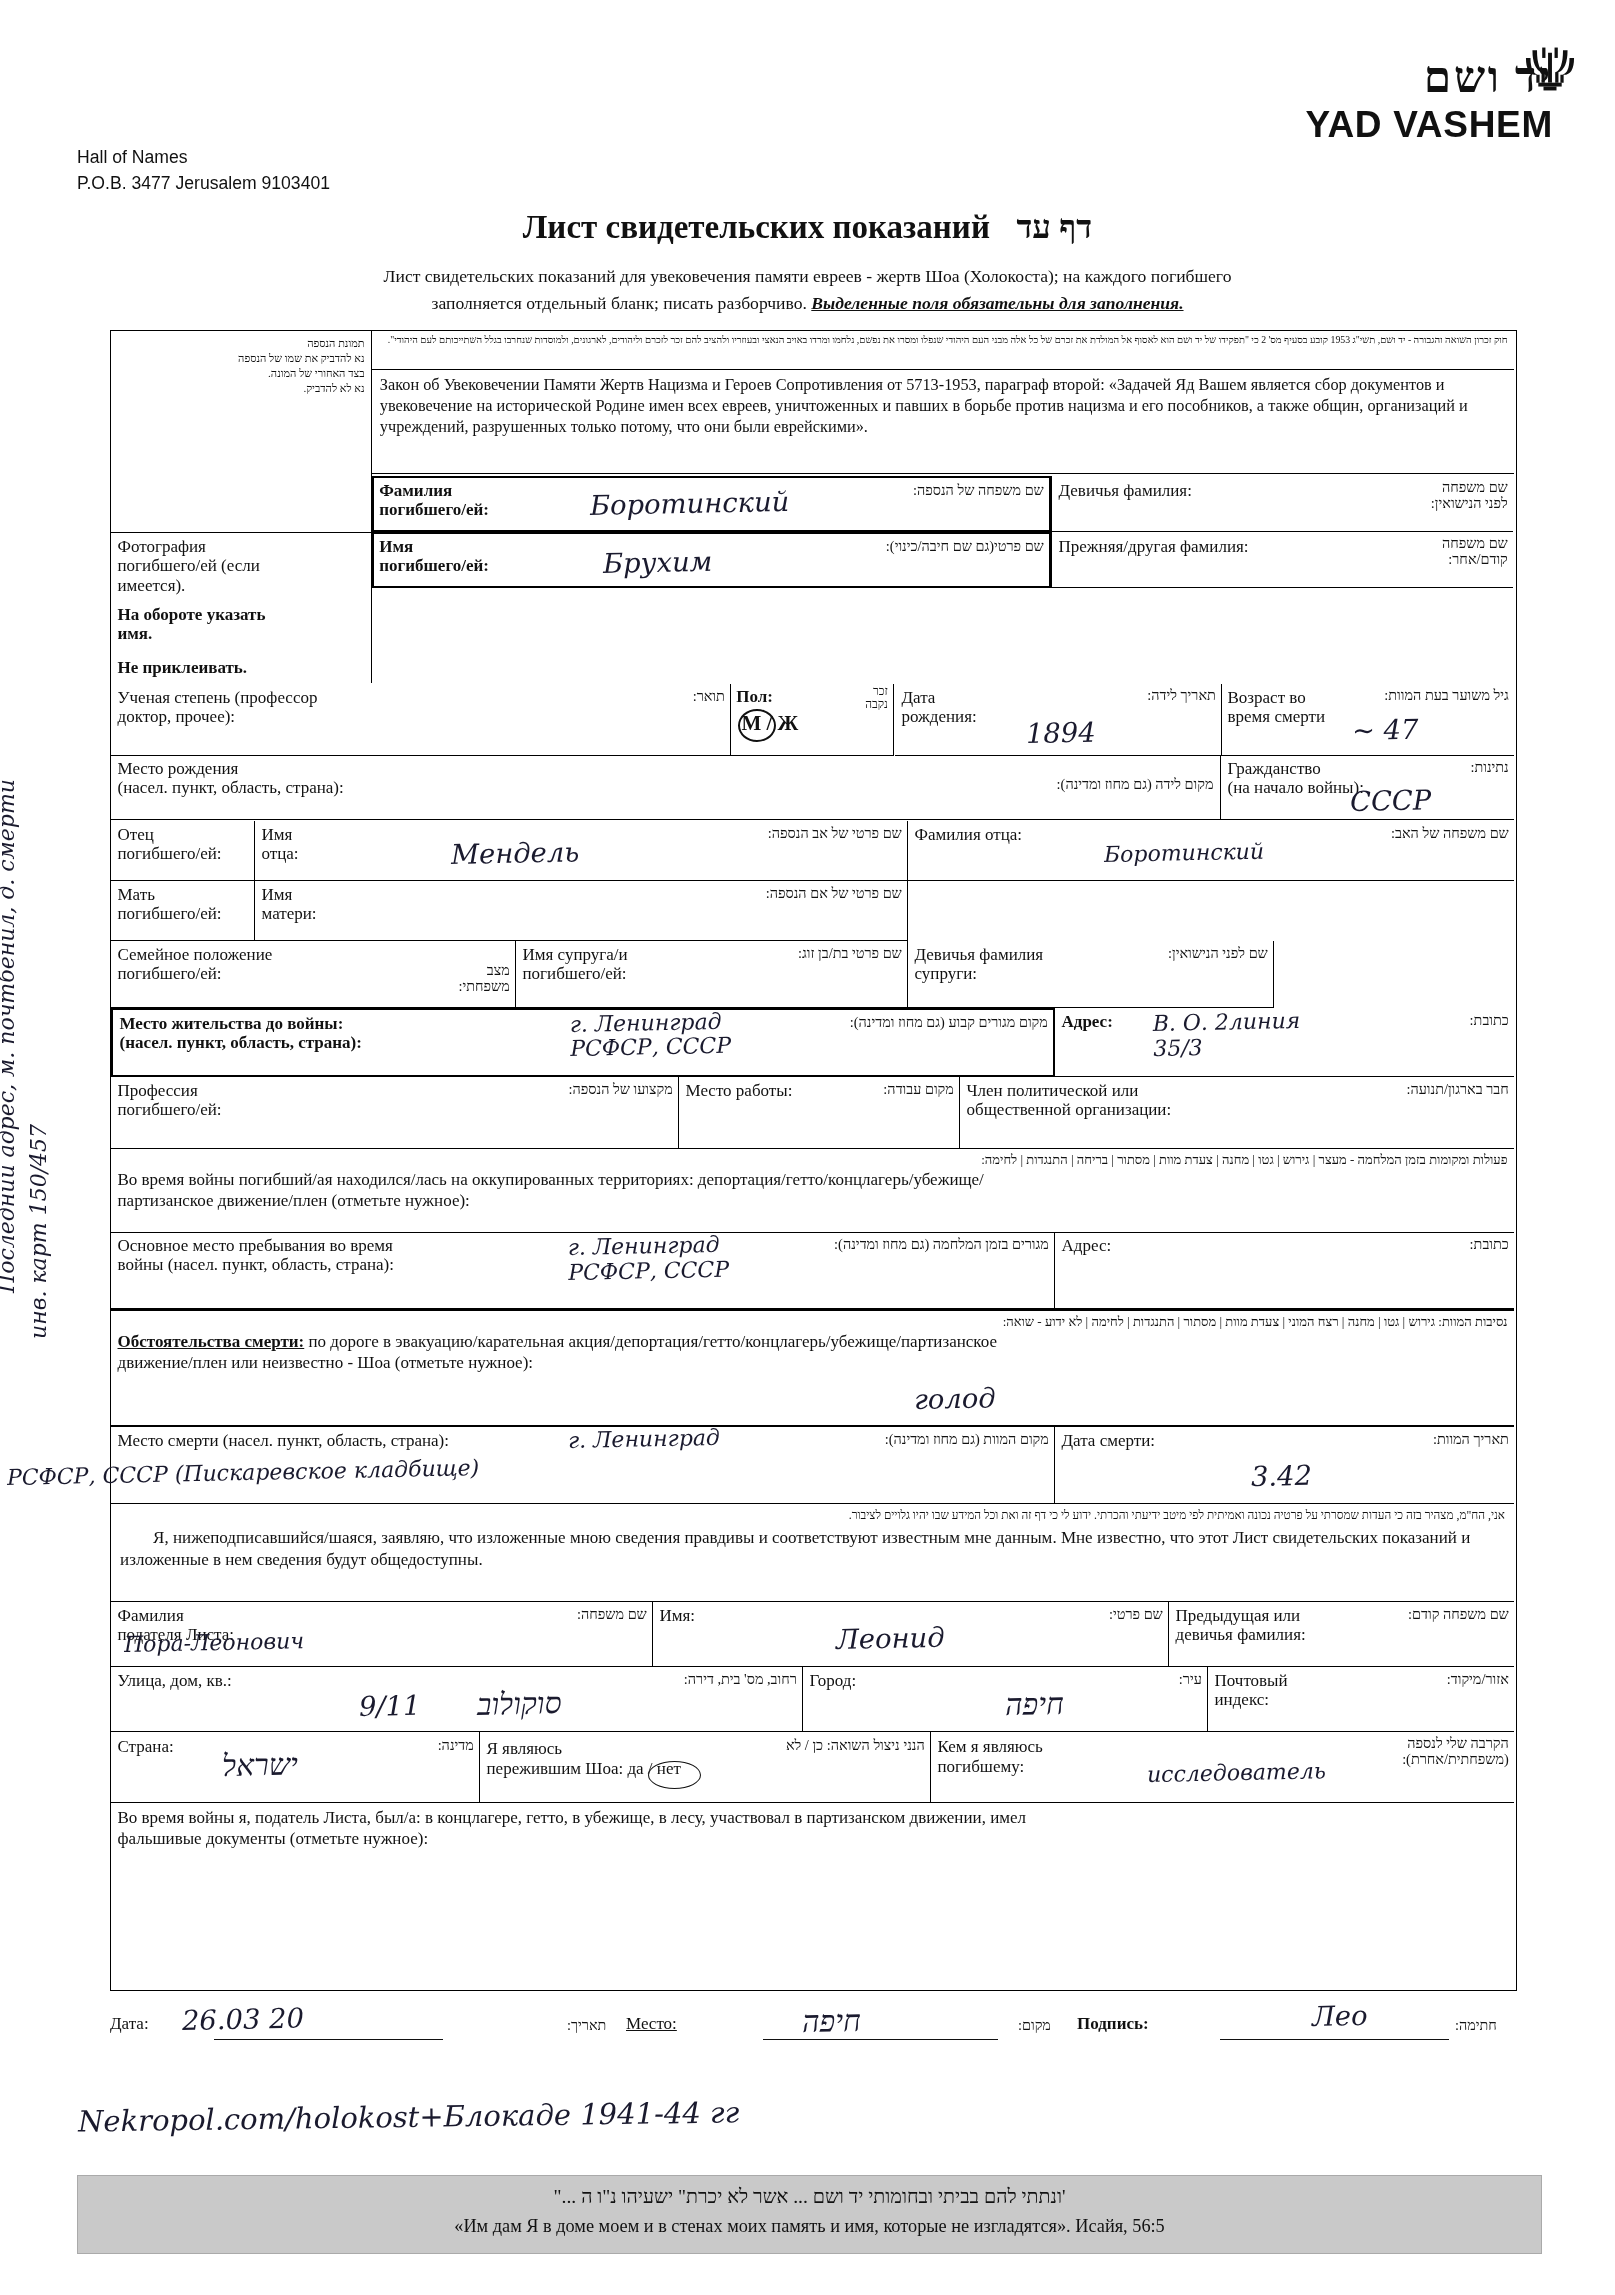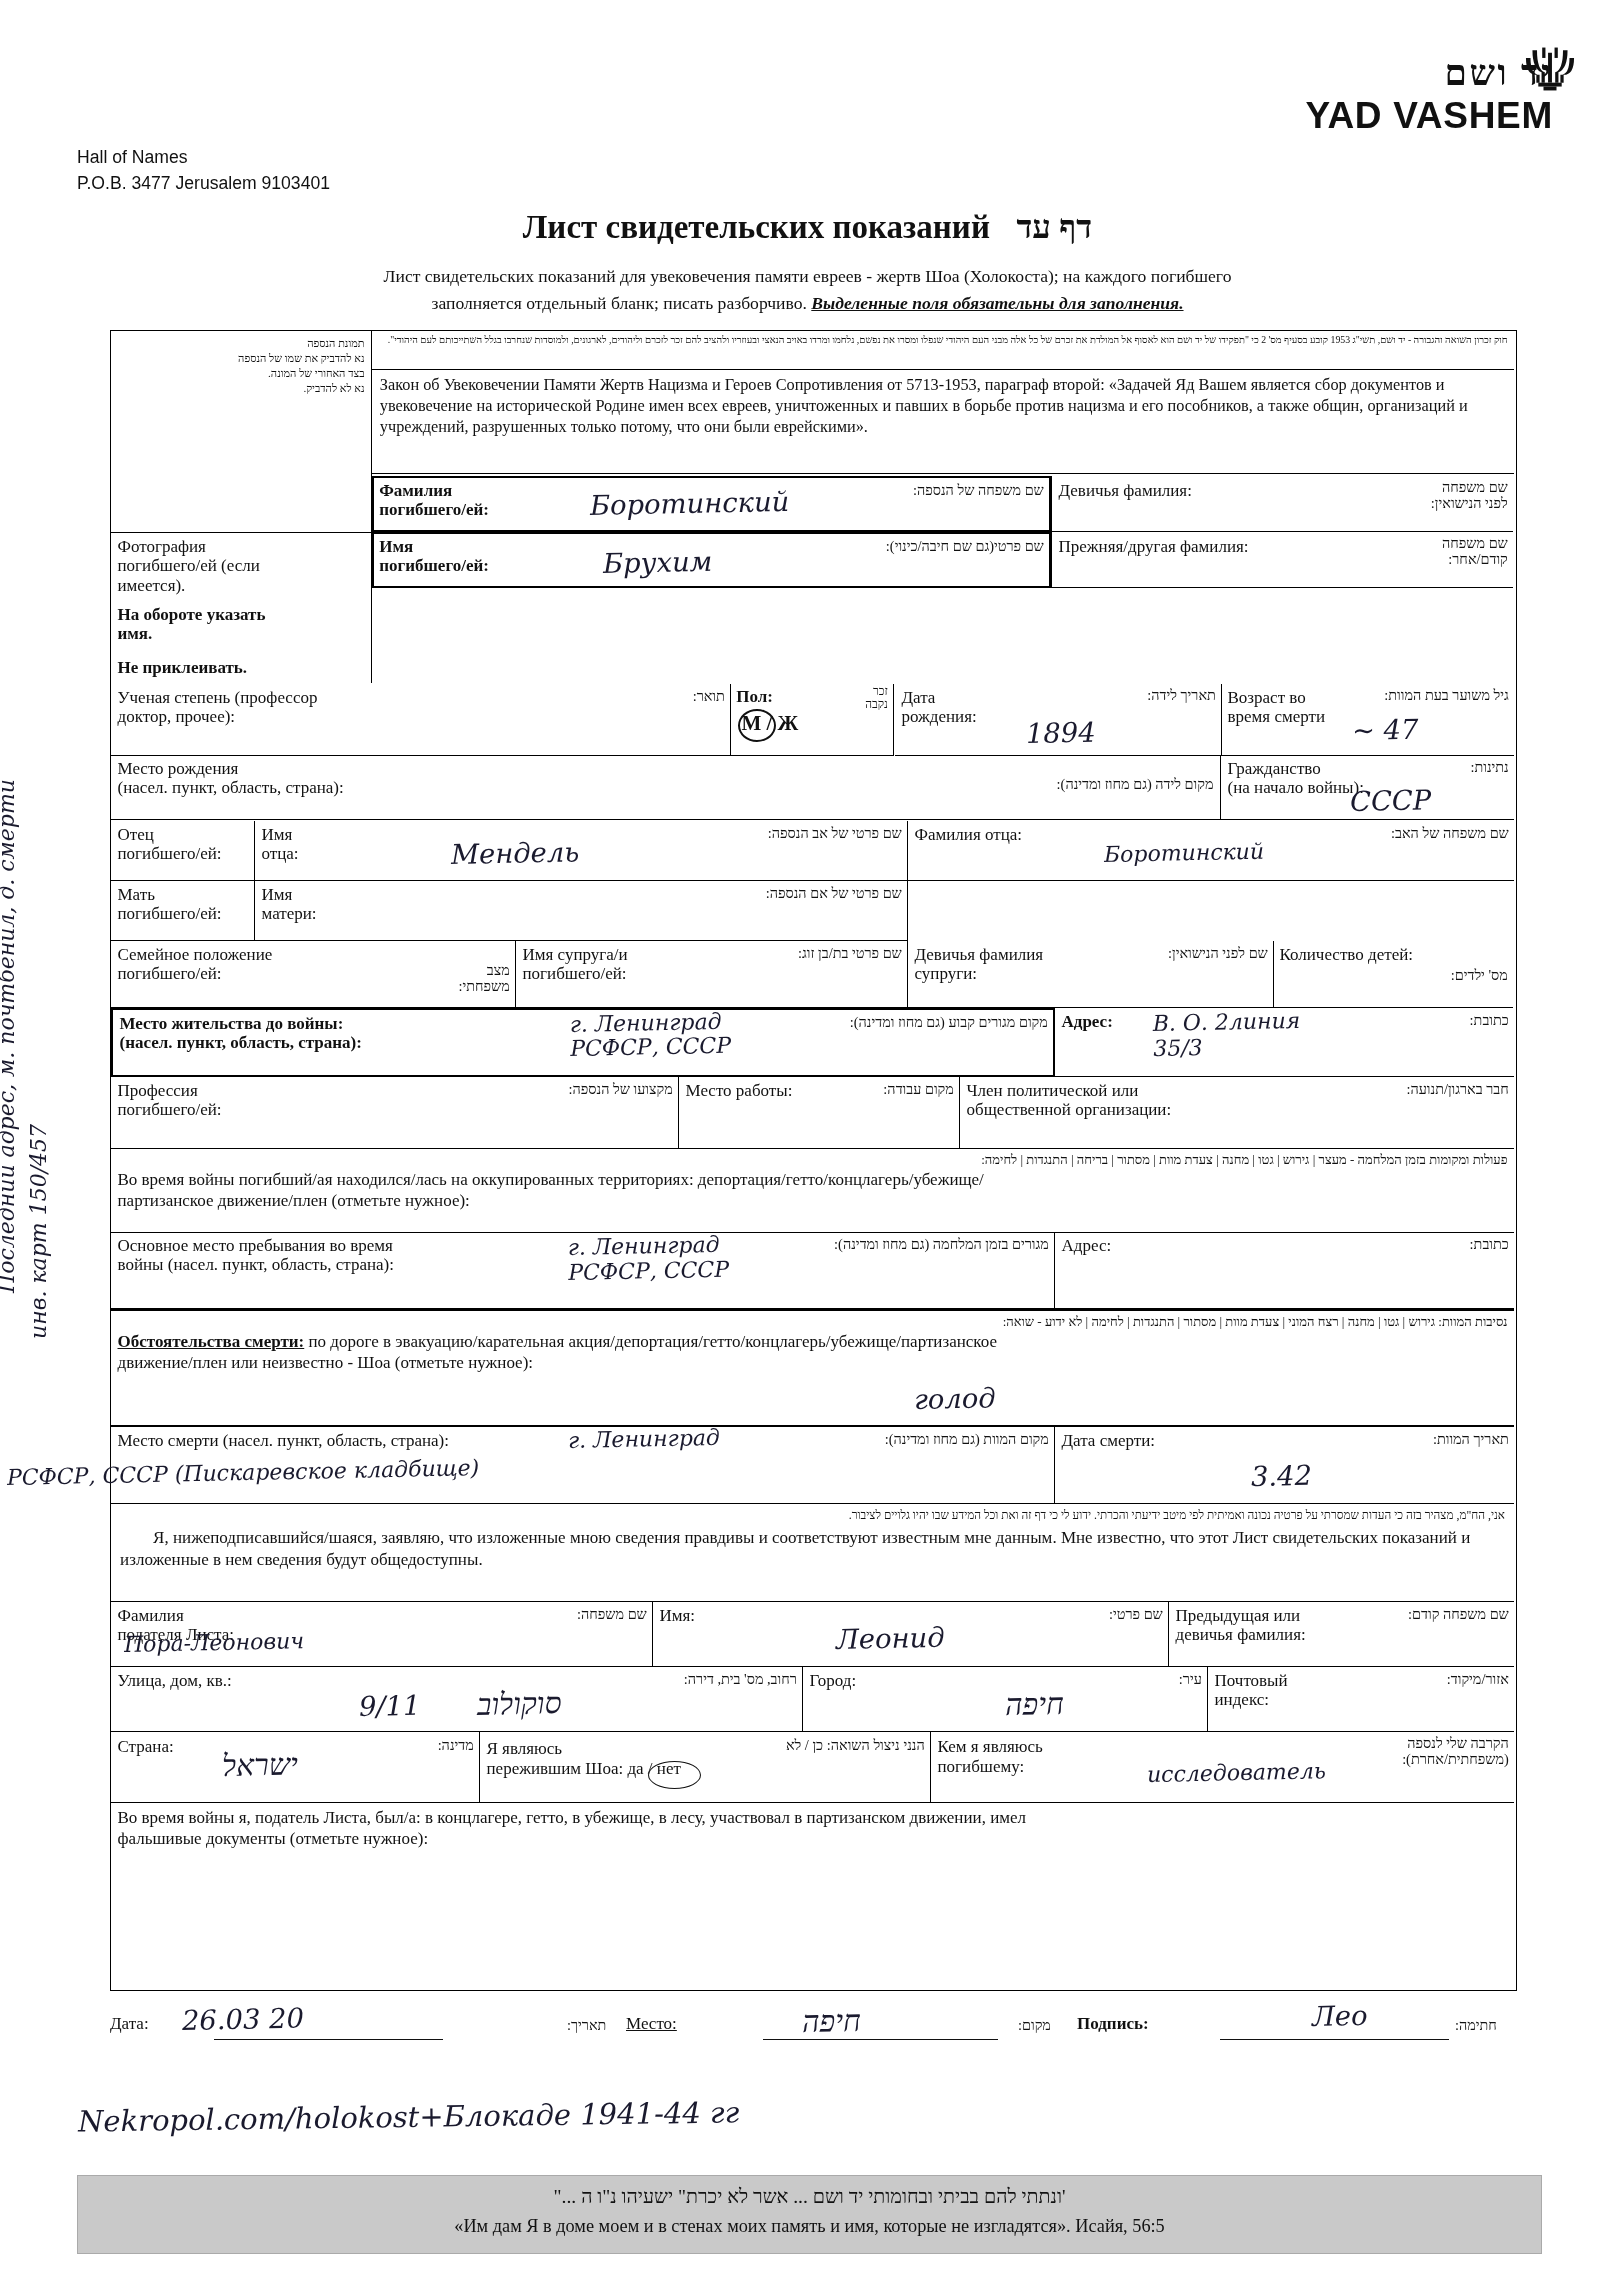--- a/index.html
+++ b/index.html
@@ -2,21 +2,21 @@
 <html style="font-size:10.4px"><head>
 <meta charset="utf-8">
 <style>
   html,body{margin:0;padding:0;background:#fff;}
   body{width:1615px;height:2295px;position:relative;font-family:"Liberation Serif",serif;color:#111;}
   .page{position:absolute;left:0;top:0;width:1615px;height:2295px;}
 
   
   .hall{position:absolute;left:77px;top:145px;font-family:"Liberation Sans",sans-serif;font-size:17.6px;line-height:1.45;}
   .logo{position:absolute;right:62px;top:52px;text-align:right;}
-  .logo .heb{font-family:"Liberation Serif",serif;font-size:36px;font-weight:bold;letter-spacing:2.6px;}
+  .logo .heb{font-family:"Liberation Serif",serif;font-size:44px;font-weight:bold;letter-spacing:2.6px;}
   .logo .eng{font-family:"Liberation Sans",sans-serif;font-size:37px;font-weight:bold;letter-spacing:0.7px;margin-top:1.3px;}
   .menorah{position:absolute;right:39px;top:46px;width:52px;height:46px;}
 
   .title{position:absolute;left:0;top:209px;width:1615px;text-align:center;font-size:33px;font-weight:bold;}
   .sub1{position:absolute;left:0;top:266px;width:1615px;text-align:center;font-size:17.6px;}
   .sub2{position:absolute;left:0;top:293px;width:1615px;text-align:center;font-size:17.6px;}
   .sub2 u{font-weight:bold;text-decoration:underline;font-style:italic;}
 
   
   .frame{position:absolute;left:110px;top:330px;width:1405px;height:1659px;border:1.3px solid #000;}
@@ -209,24 +209,20 @@
     <div class="cell bb br" style="left:405px;top:610px;width:392px;height:67px;">
       <div class="lab" style="position:absolute;left:6.5px;top:3.9px;white-space:pre-line;line-height:1.15;">Имя супруга/и
 погибшего/ей:</div>
       <div class="heb" style="position:absolute;right:5.2px;top:3.9px;">שם פרטי בת/בן זוג:</div>
     </div>
     <div class="cell bb br" style="left:797px;top:610px;width:366px;height:67px;">
       <div class="lab" style="position:absolute;left:6.5px;top:3.9px;white-space:pre-line;line-height:1.15;">Девичья фамилия
 супруги:</div>
       <div class="heb" style="position:absolute;right:5.2px;top:3.9px;">שם לפני הנישואין:</div>
     </div>
-    <div class="cell bb" style="left:1162px;top:610px;width:240px;height:67px;">
-      <div class="lab" style="position:absolute;left:6.5px;top:3.9px;">Количество детей:</div>
-      <div class="heb" style="position:absolute;right:5.2px;top:26px;">מס' ילדים:</div>
-    </div>
 
     <div class="cell bb br thick" style="left:0;top:677px;width:944px;height:69px;border-right:2px solid #000;">
       <div class="lab bold" style="position:absolute;left:6.5px;top:3.9px;white-space:pre-line;line-height:1.15;">Место жительства до войны:
 (насел. пункт, область, страна):</div>
       <div class="heb" style="position:absolute;right:5.2px;top:3.9px;">מקום מגורים קבוע (גם מחוז ומדינה):</div>
       <div class="hand s" style="position:absolute;left:457px;top:2.6px;white-space:pre-line;line-height:1.1;">г. Ленинград
 РСФСР, СССР</div>
     </div>
     <div class="cell bb" style="left:944px;top:677px;width:459px;height:69px;">
       <div class="lab bold" style="position:absolute;left:6.5px;top:3.9px;">Адрес:</div>

